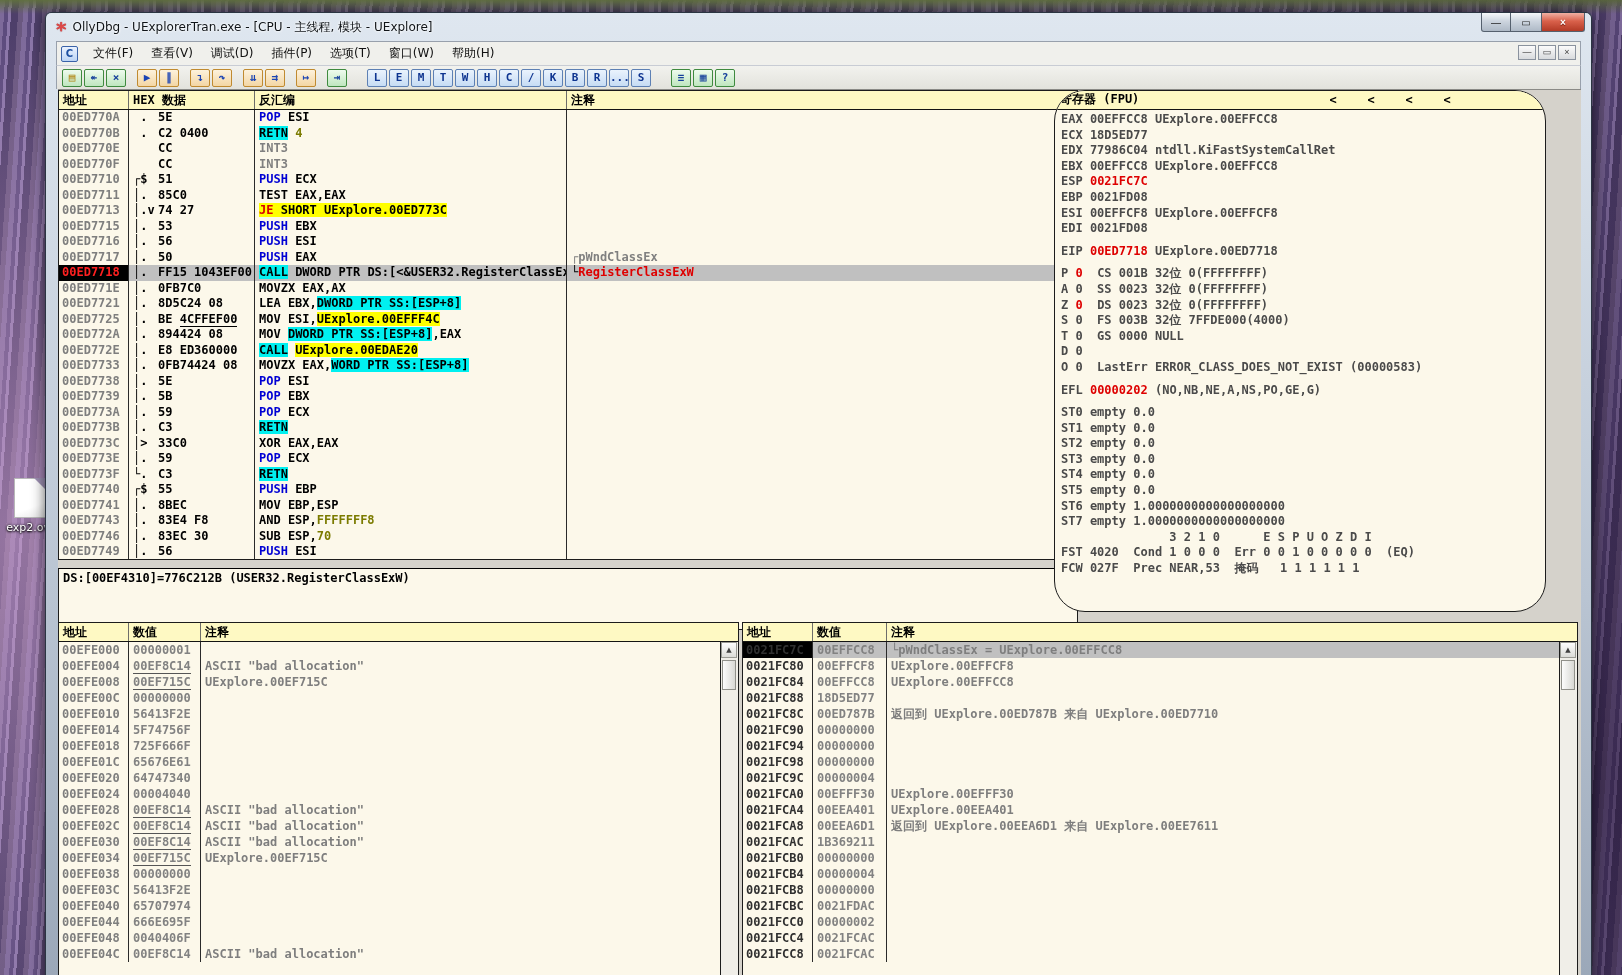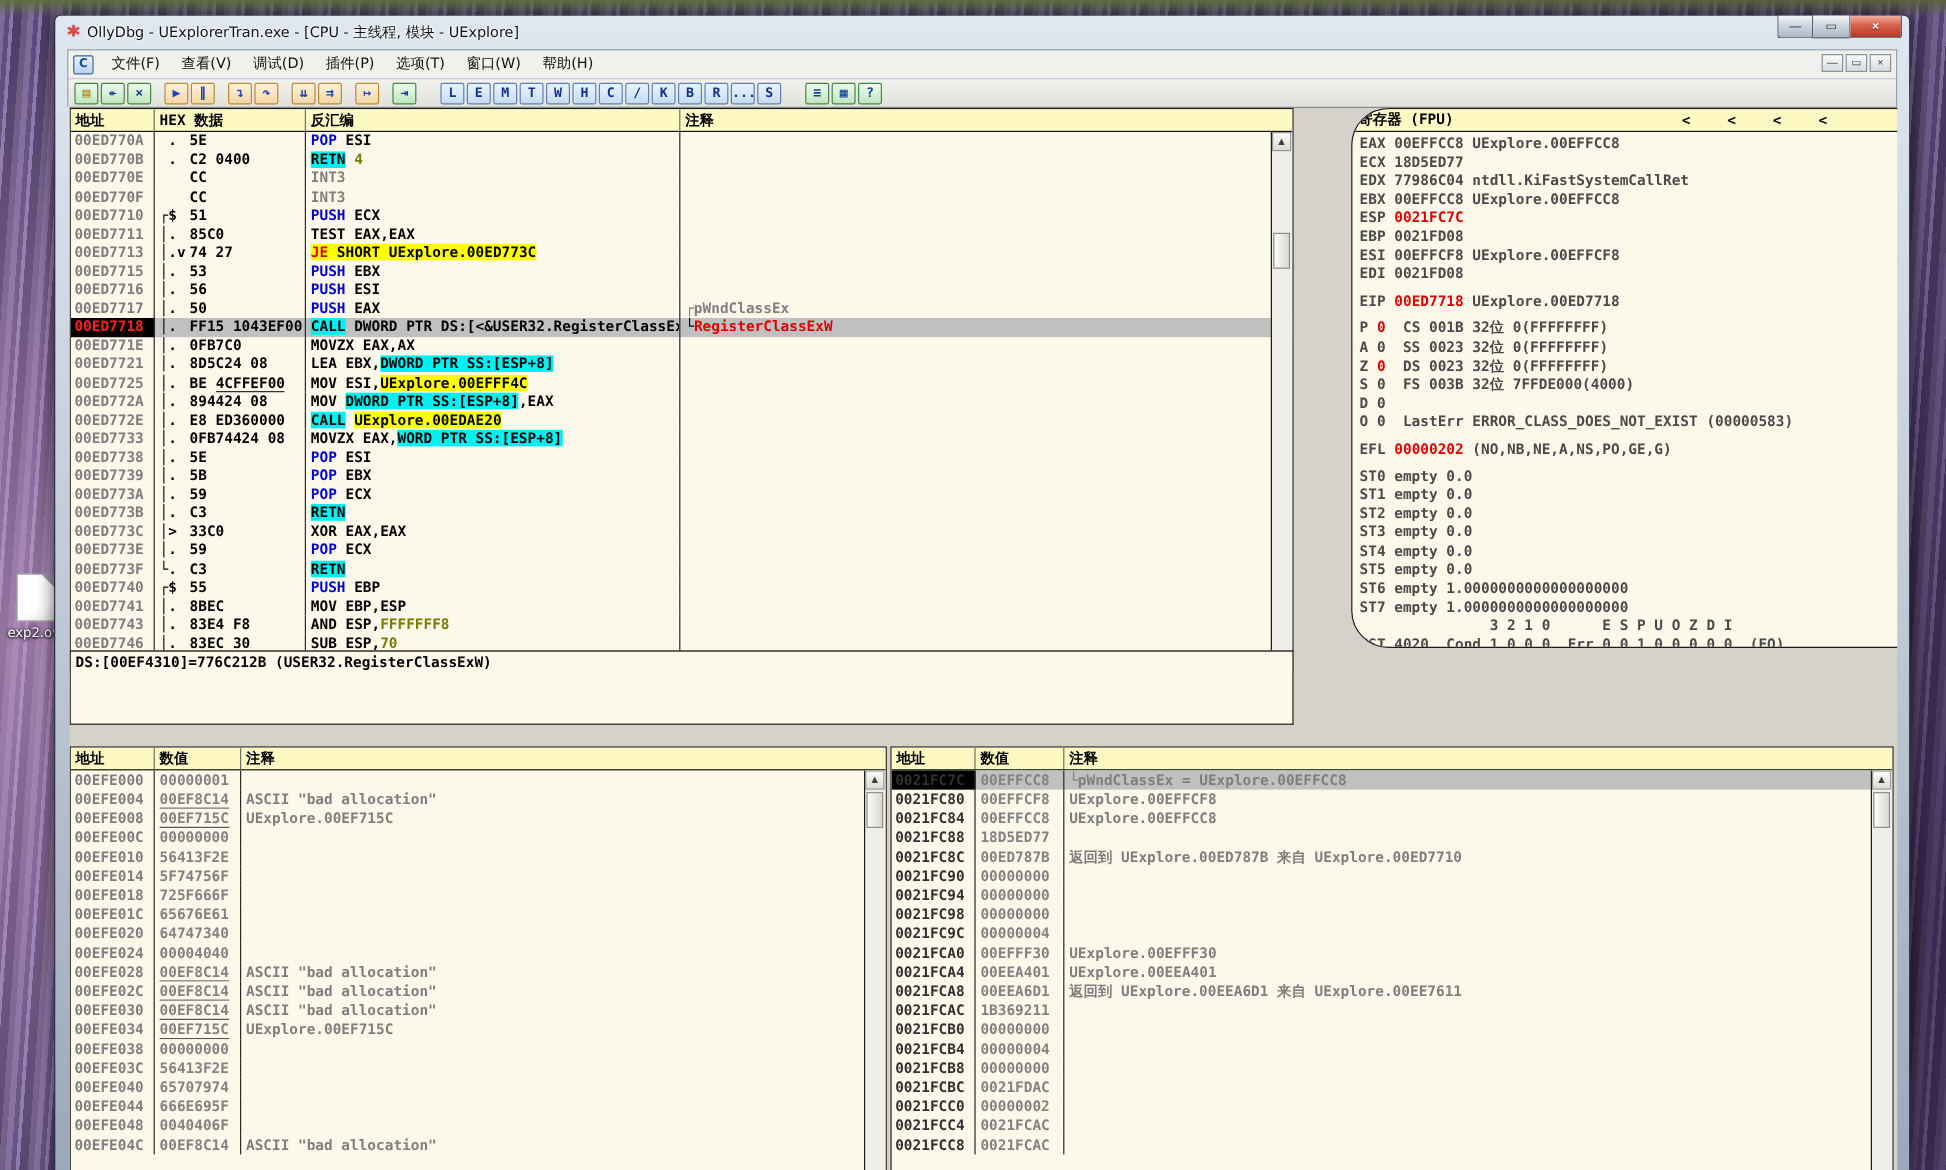--- a/index.html
+++ b/index.html
@@ -54,23 +54,23 @@
   
   .workspace{position:absolute;left:12px;top:76px;width:1523px;height:887px;background:#d5d2cb;overflow:hidden;border-top:1px solid #8a8a86;}
   .panel{position:absolute;background:#fcf8ea;border:1px solid #1c1c1c;box-sizing:border-box;overflow:hidden;}
   .mono, .phead, .rows, .reglines, .info-text{font-family:"DejaVu Sans Mono","DejaVu Sans",monospace;font-weight:bold;font-size:12px;}
 
   .phead{display:flex;height:18px;background:#fef9c3;border-bottom:1px solid #141414;color:#000;}
   .hcell{padding:1px 4px;border-right:1px solid #6e6e6a;box-sizing:border-box;white-space:nowrap;overflow:hidden;cursor:pointer;}
   .hfill{flex:1;border-right:none;}
 
   .disasm{left:0;top:0;width:1020px;height:470px;}
-  .infopane{left:0;top:452px;width:1020px;height:62px;border-top:1px solid #000;}
+  .infopane{left:0;top:478px;width:1020px;height:62px;border-top:1px solid #000;}
   .info-text{padding:2px 4px;color:#000;white-space:pre;}
-  .regs{left:1068px;top:0;width:492px;height:450px;border-radius:31px;}
+  .regs{left:996px;top:0;width:492px;height:522px;border-radius:31px;}
   .dump{left:0;top:532px;width:681px;height:356px;}
   .stack{left:684px;top:532px;width:836px;height:356px;}
 
   .rows{position:relative;}
   .drow{display:flex;height:15.5px;line-height:15.5px;white-space:pre;}
   .brow{display:flex;height:16px;line-height:16px;white-space:pre;}
   .drow.sel,.brow.sel{background:#c0c0c0;}
   .c-addr{width:70px;padding-left:3px;color:#7e7e7e;border-right:1px solid #2a2a2a;box-sizing:border-box;overflow:hidden;flex:none;}
   .selR{background:#000;color:#ff2020;}
   .selW{background:#000;color:#fff;}
@@ -255,20 +255,21 @@
           <div class="rline"><span class="sg reg">EBP 0021FD08</span></div>
           <div class="rline"><span class="sg reg">ESI 00EFFCF8 UExplore.00EFFCF8</span></div>
           <div class="rline"><span class="sg reg">EDI 0021FD08</span></div>
           <div class="rblank"></div>
           <div class="rline"><span class="sg reg">EIP </span><span class="sg r">00ED7718</span><span class="sg reg"> UExplore.00ED7718</span></div>
           <div class="rblank"></div>
           <div class="rline"><span class="sg reg">P </span><span class="sg r">0</span><span class="sg reg">  CS 001B 32位 0(FFFFFFFF)</span></div>
           <div class="rline"><span class="sg reg">A 0  SS 0023 32位 0(FFFFFFFF)</span></div>
           <div class="rline"><span class="sg reg">Z </span><span class="sg r">0</span><span class="sg reg">  DS 0023 32位 0(FFFFFFFF)</span></div>
           <div class="rline"><span class="sg reg">S 0  FS 003B 32位 7FFDE000(4000)</span></div>
+          <div class="rline"><span class="sg reg">T 0  GS 0000 NULL</span></div>
           <div class="rline"><span class="sg reg">D 0</span></div>
           <div class="rline"><span class="sg reg">O 0  LastErr ERROR_CLASS_DOES_NOT_EXIST (00000583)</span></div>
           <div class="rblank"></div>
           <div class="rline"><span class="sg reg">EFL </span><span class="sg r">00000202</span><span class="sg reg"> (NO,NB,NE,A,NS,PO,GE,G)</span></div>
           <div class="rblank"></div>
           <div class="rline"><span class="sg reg">ST0 empty 0.0</span></div>
           <div class="rline"><span class="sg reg">ST1 empty 0.0</span></div>
           <div class="rline"><span class="sg reg">ST2 empty 0.0</span></div>
           <div class="rline"><span class="sg reg">ST3 empty 0.0</span></div>
           <div class="rline"><span class="sg reg">ST4 empty 0.0</span></div>

